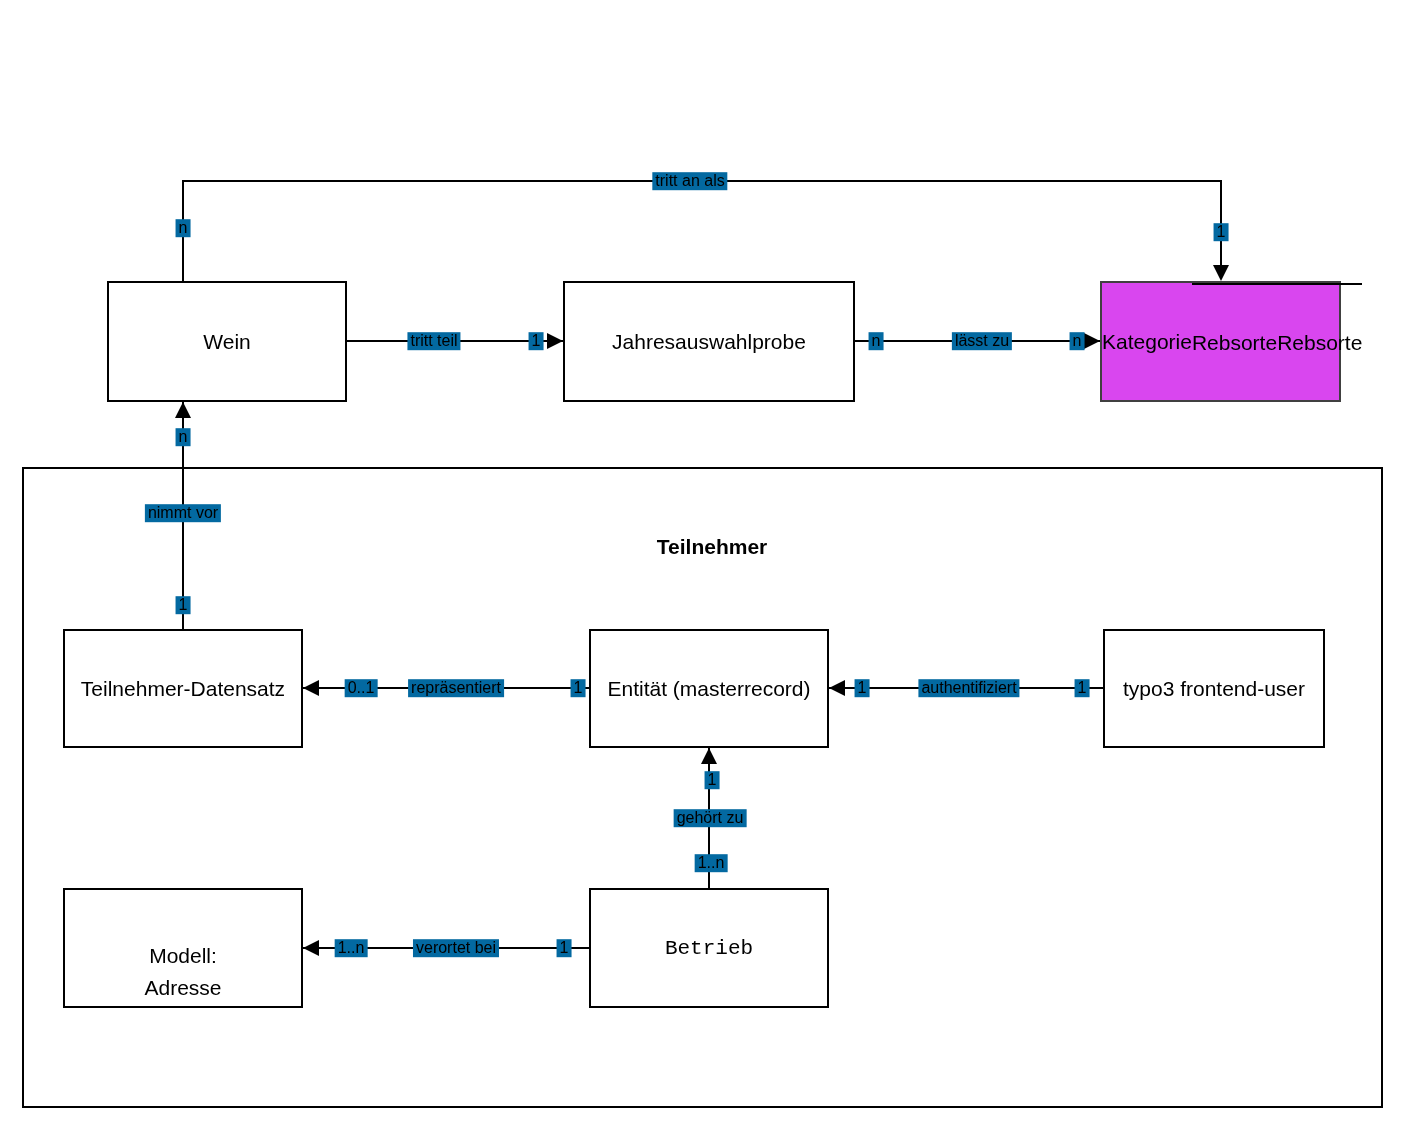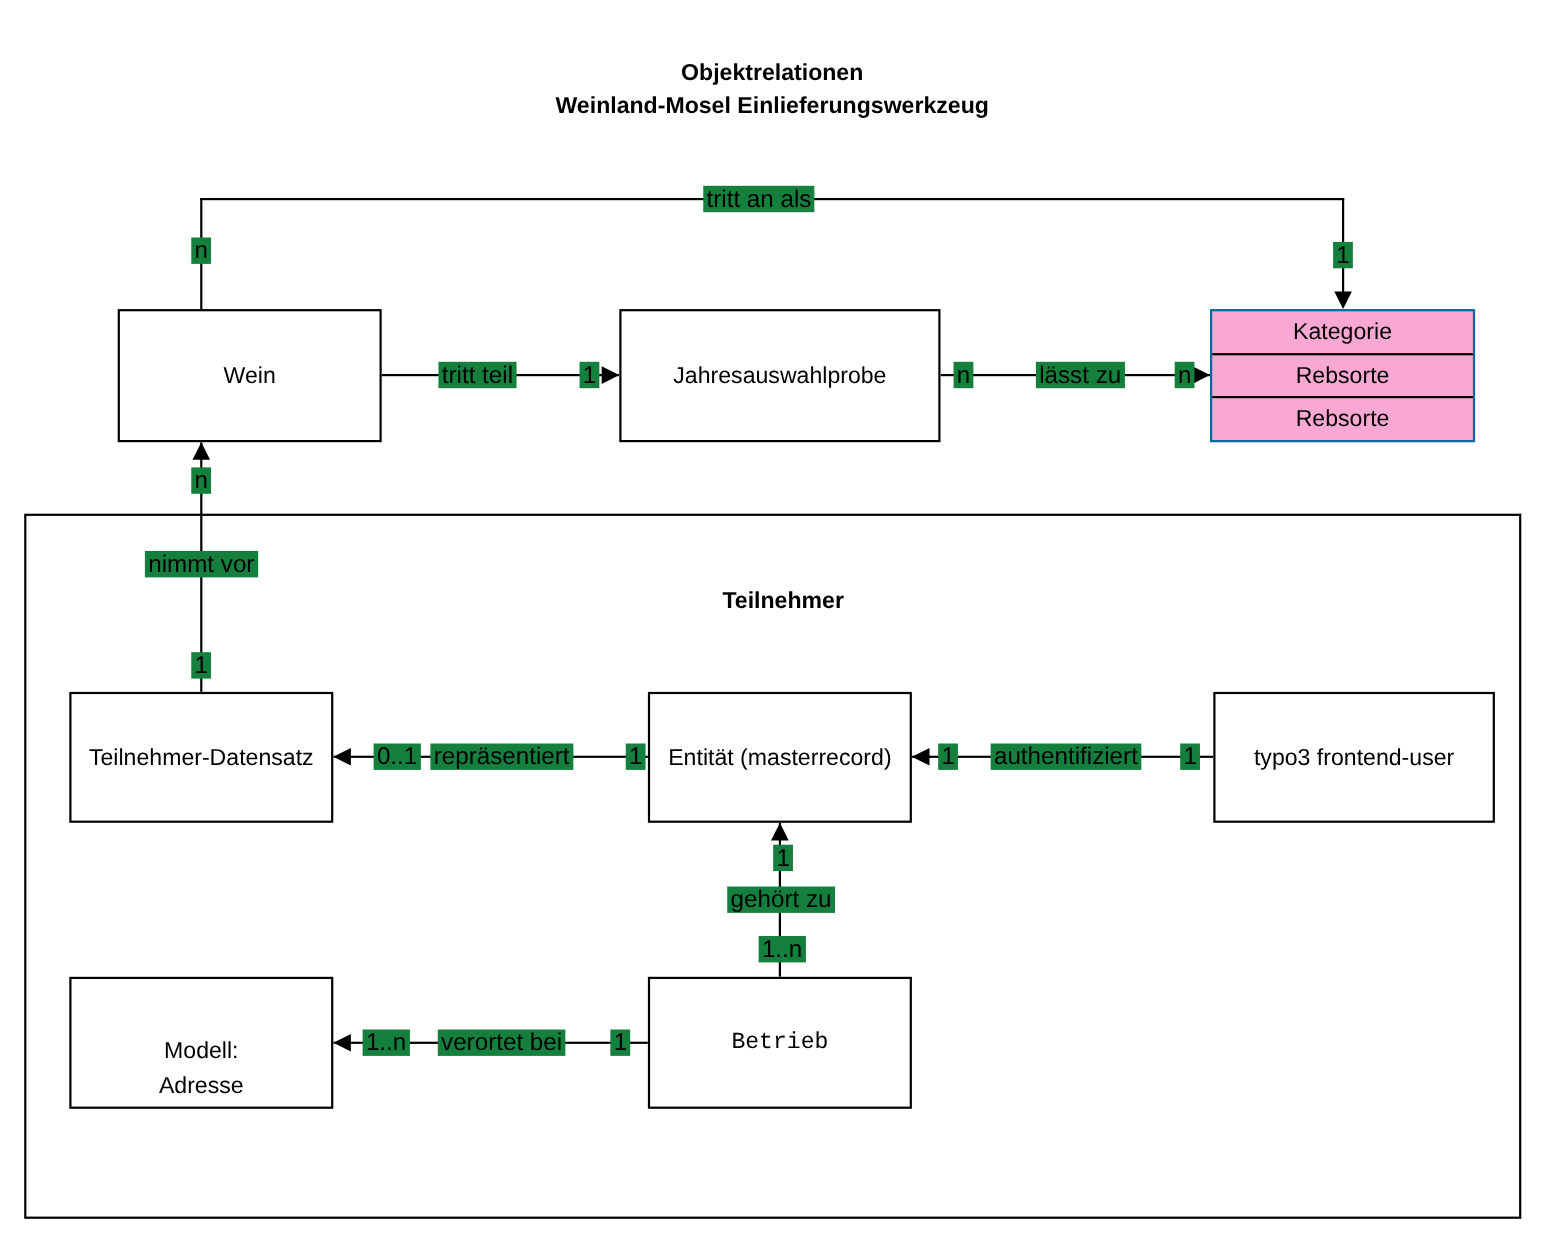--- a/index.html
+++ b/index.html
@@ -26,25 +26,25 @@
     background: #fff;
     box-sizing: border-box;
     display: flex;
     align-items: center;
     justify-content: center;
     text-align: center;
     font-size: 21px;
   }
   .stack {
     position: absolute;
-    border: 2px solid #0369a1;
-    background: #f9a8d4;
+    border: 2px solid #404040;
+    background: #d946ef;
     box-sizing: border-box;
     display: flex;
-    flex-direction: column;
+    flex-direction: row;
     font-size: 21px;
   }
   .stack-row {
     flex: 1;
     display: flex;
     align-items: center;
     justify-content: center;
   }
   .stack-row + .stack-row { border-top: 2px solid #000; }
   .group {
@@ -62,34 +62,34 @@
   }
   .seg { position: absolute; background: #000; }
   .arrow { position: absolute; width: 0; height: 0; }
   .arrow-right { border-top: 8px solid transparent; border-bottom: 8px solid transparent; border-left: 16px solid #000; }
   .arrow-left  { border-top: 8px solid transparent; border-bottom: 8px solid transparent; border-right: 16px solid #000; }
   .arrow-up    { border-left: 8px solid transparent; border-right: 8px solid transparent; border-bottom: 16px solid #000; }
   .arrow-down  { border-left: 8px solid transparent; border-right: 8px solid transparent; border-top: 16px solid #000; }
   .lab {
     position: absolute;
     transform: translate(-50%, -50%);
-    background: #15803d;
+    background: #0369a1;
     padding: 0 3px;
-    font-size: 22px;
+    font-size: 16px;
     white-space: nowrap;
     line-height: 1.1;
   }
 
   
   .n-wein   { left: 63px;   top: 281px; width: 240px; height: 121px; margin-left: 44px; }
   .n-jahres { left: 563px;  top: 281px; width: 292px; height: 121px; text-align: center; }
   .n-kat    { left: 1100px; top: 281px; width: 241px; height: 121px; }
   .n-tdat   { left: 63px;   top: 629px; width: 240px; height: 119px; }
   .n-ent    { left: 589px;  top: 629px; width: 240px; height: 119px; }
-  .n-typo3  { left: 1103px; top: 629px; width: 256px; height: 119px; }
+  .n-typo3  { left: 1103px; top: 629px; width: 222px; height: 119px; }
   .n-modell { left: 63px;   top: 888px; width: 240px; height: 120px; line-height: 32px; }
   .n-betrieb{ left: 589px;  top: 888px; width: 240px; height: 120px; font-family: Liberation Mono, monospace; }
   .g-teiln  { left: 22px;   top: 467px; width: 1361px; height: 641px; }
   .g-teiln-label { left: 712px; top: 547px; }
 
   
   .s-tritt-v1 { left: 182px;  top: 180px; width: 2px;    height: 103px; }
   .s-tritt-h  { left: 182px;  top: 180px; width: 1040px; height: 2px; }
   .s-tritt-v2 { left: 1220px; top: 180px; width: 2px;    height: 88px; }
   .a-tritt    { left: 1213px; top: 265px; }
@@ -113,24 +113,20 @@
   .a-gehoert  { left: 701px;  top: 748px; }
 
   .s-verortet { left: 303px;  top: 947px; width: 286px;  height: 2px; }
   .a-verortet { left: 303px;  top: 940px; }
 </style>
 </head>
 <body>
 
 <div class="canvas">
 
-  <div class="title">
-    <div>Objektrelationen</div>
-    <div>Weinland-Mosel Einlieferungswerkzeug</div>
-  </div>
 
   <div class="group g-teiln"></div>
   <div class="group-label g-teiln-label">Teilnehmer</div>
 
   <div class="seg s-tritt-v1"></div>
   <div class="seg s-tritt-h"></div>
   <div class="seg s-tritt-v2"></div>
   <div class="arrow arrow-down a-tritt"></div>
   <span class="lab" style="left:183px; top:228px;">n</span>
   <span class="lab" style="left:690px; top:181px;">tritt an als</span>

